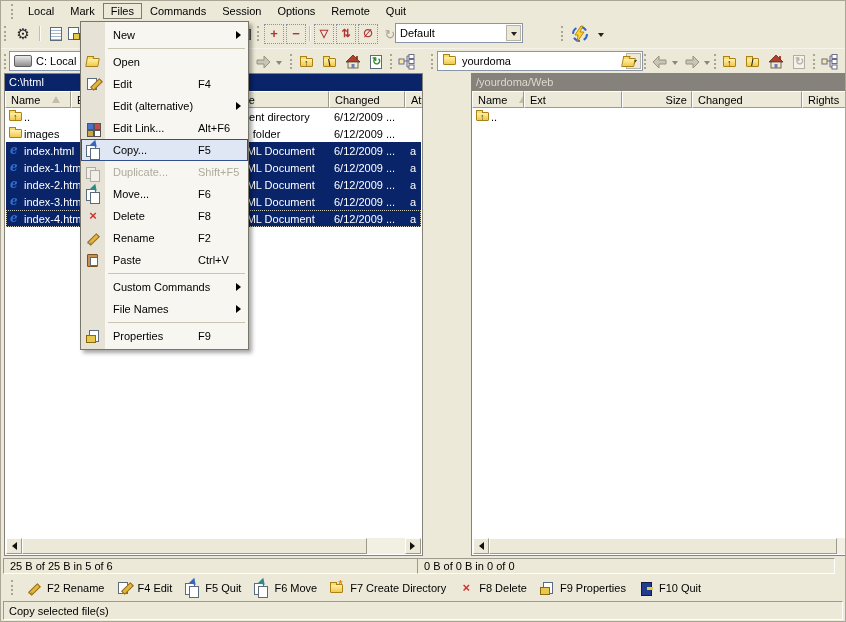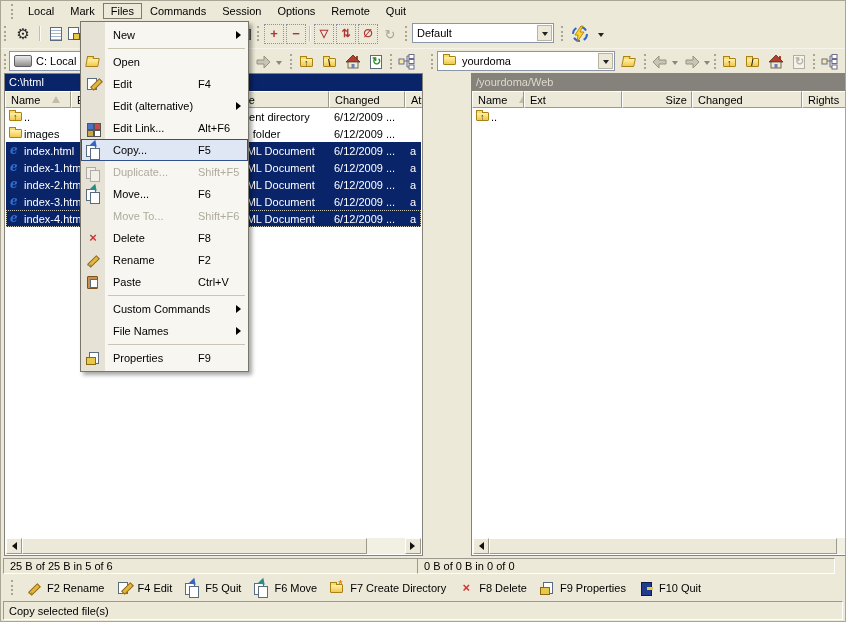--- a/index.html
+++ b/index.html
@@ -137,21 +137,21 @@
     <span class="dotbtn" style="left:263px">+</span>
     <span class="dotbtn" style="left:285px">−</span>
     <span class="vsep" style="left:308px"></span>
     <span class="dotbtn" style="left:313px;font-size:11px">▽</span>
     <span class="dotbtn" style="left:335px;font-size:11px">⇅</span>
     <span class="dotbtn" style="left:357px;font-size:11px">∅</span>
     <span class="tbtn-sm" style="left:379px;font-size:13px">
         <span class="gray-glyph">↻</span>
       </span>
     <span class="grip" style="left:404px"></span>
-    <div class="combo" style="left:411px;width:142px">
+    <div class="combo" style="left:394px;width:128px">
       <span>Default</span>
       <span class="cb-btn">
           <span class="tri-dn"></span>
         </span>
     </div>
     <span class="grip" style="left:560px"></span>
     <span class="tbtn" style="left:566px;width:26px">
       <svg width="20" height="18" viewBox="0 0 20 18">
           <circle cx="10" cy="9" r="7" fill="none" stroke="#3565C5" stroke-width="2" stroke-dasharray="7 4"></circle>
           <polygon points="11,1 5,10 8,10 7,17 14,7 10,7 13,1" fill="#FFD22E" stroke="#A87800" stroke-width="0.8"></polygon>
@@ -211,21 +211,21 @@
       <svg width="18" height="16" viewBox="0 0 18 16">
           <rect x="1" y="5" width="5" height="5" fill="#F4E9B0" stroke="#6A6A8A"></rect>
           <path d="M6 7 H9 M9 2 V13 M9 2 H11 M9 7 H11 M9 13 H11" stroke="#6A6A8A" fill="none"></path>
           <rect x="11" y="0.5" width="5" height="4" fill="#fff" stroke="#6A6A8A"></rect>
           <rect x="11" y="5.5" width="5" height="4" fill="#fff" stroke="#6A6A8A"></rect>
           <rect x="11" y="11" width="5" height="4" fill="#fff" stroke="#6A6A8A"></rect>
         </svg>
     </span>
 
     <span class="grip" style="left:430px"></span>
-    <div class="combo" style="left:436px;width:178px">
+    <div class="combo" style="left:436px;width:206px">
       <span class="icon16" style="width:16px;height:14px">
           <span class="fold" style="top:2px"></span>
         </span>
       <span>yourdoma</span>
       <span class="cb-btn">
           <span class="tri-dn"></span>
         </span>
     </div>
     <span class="tbtn" style="left:617px">
       <span class="icon16">
@@ -536,24 +536,20 @@
       </div>
       <div class="m-item">
         <span class="m-ico" style="position: absolute;">
           <span class="pg" style="left:1px;top:3px"></span>
           <span class="pg" style="left:5px;top:6px"></span>
           <span class="arr-b" style="border-top-color:#2E8B8B"></span>
         </span>
         <span class="m-label">Move...</span>
         <span class="m-short">F6</span>
       </div>
-      <div class="m-item dis">
-        <span class="m-label">Move To...</span>
-        <span class="m-short">Shift+F6</span>
-      </div>
       <div class="m-item">
         <span class="m-ico" style="position: absolute;"><span class="redx">×</span></span>
         <span class="m-label">Delete</span>
         <span class="m-short">F8</span>
       </div>
       <div class="m-item">
         <span class="m-ico" style="position: absolute;">
           <span class="pencil" style="left:6px;top:3px"></span>
           <span style="position:absolute;left:2px;bottom:0;color:#888;font-size:9px;font-weight:bold">..</span>
         </span>

